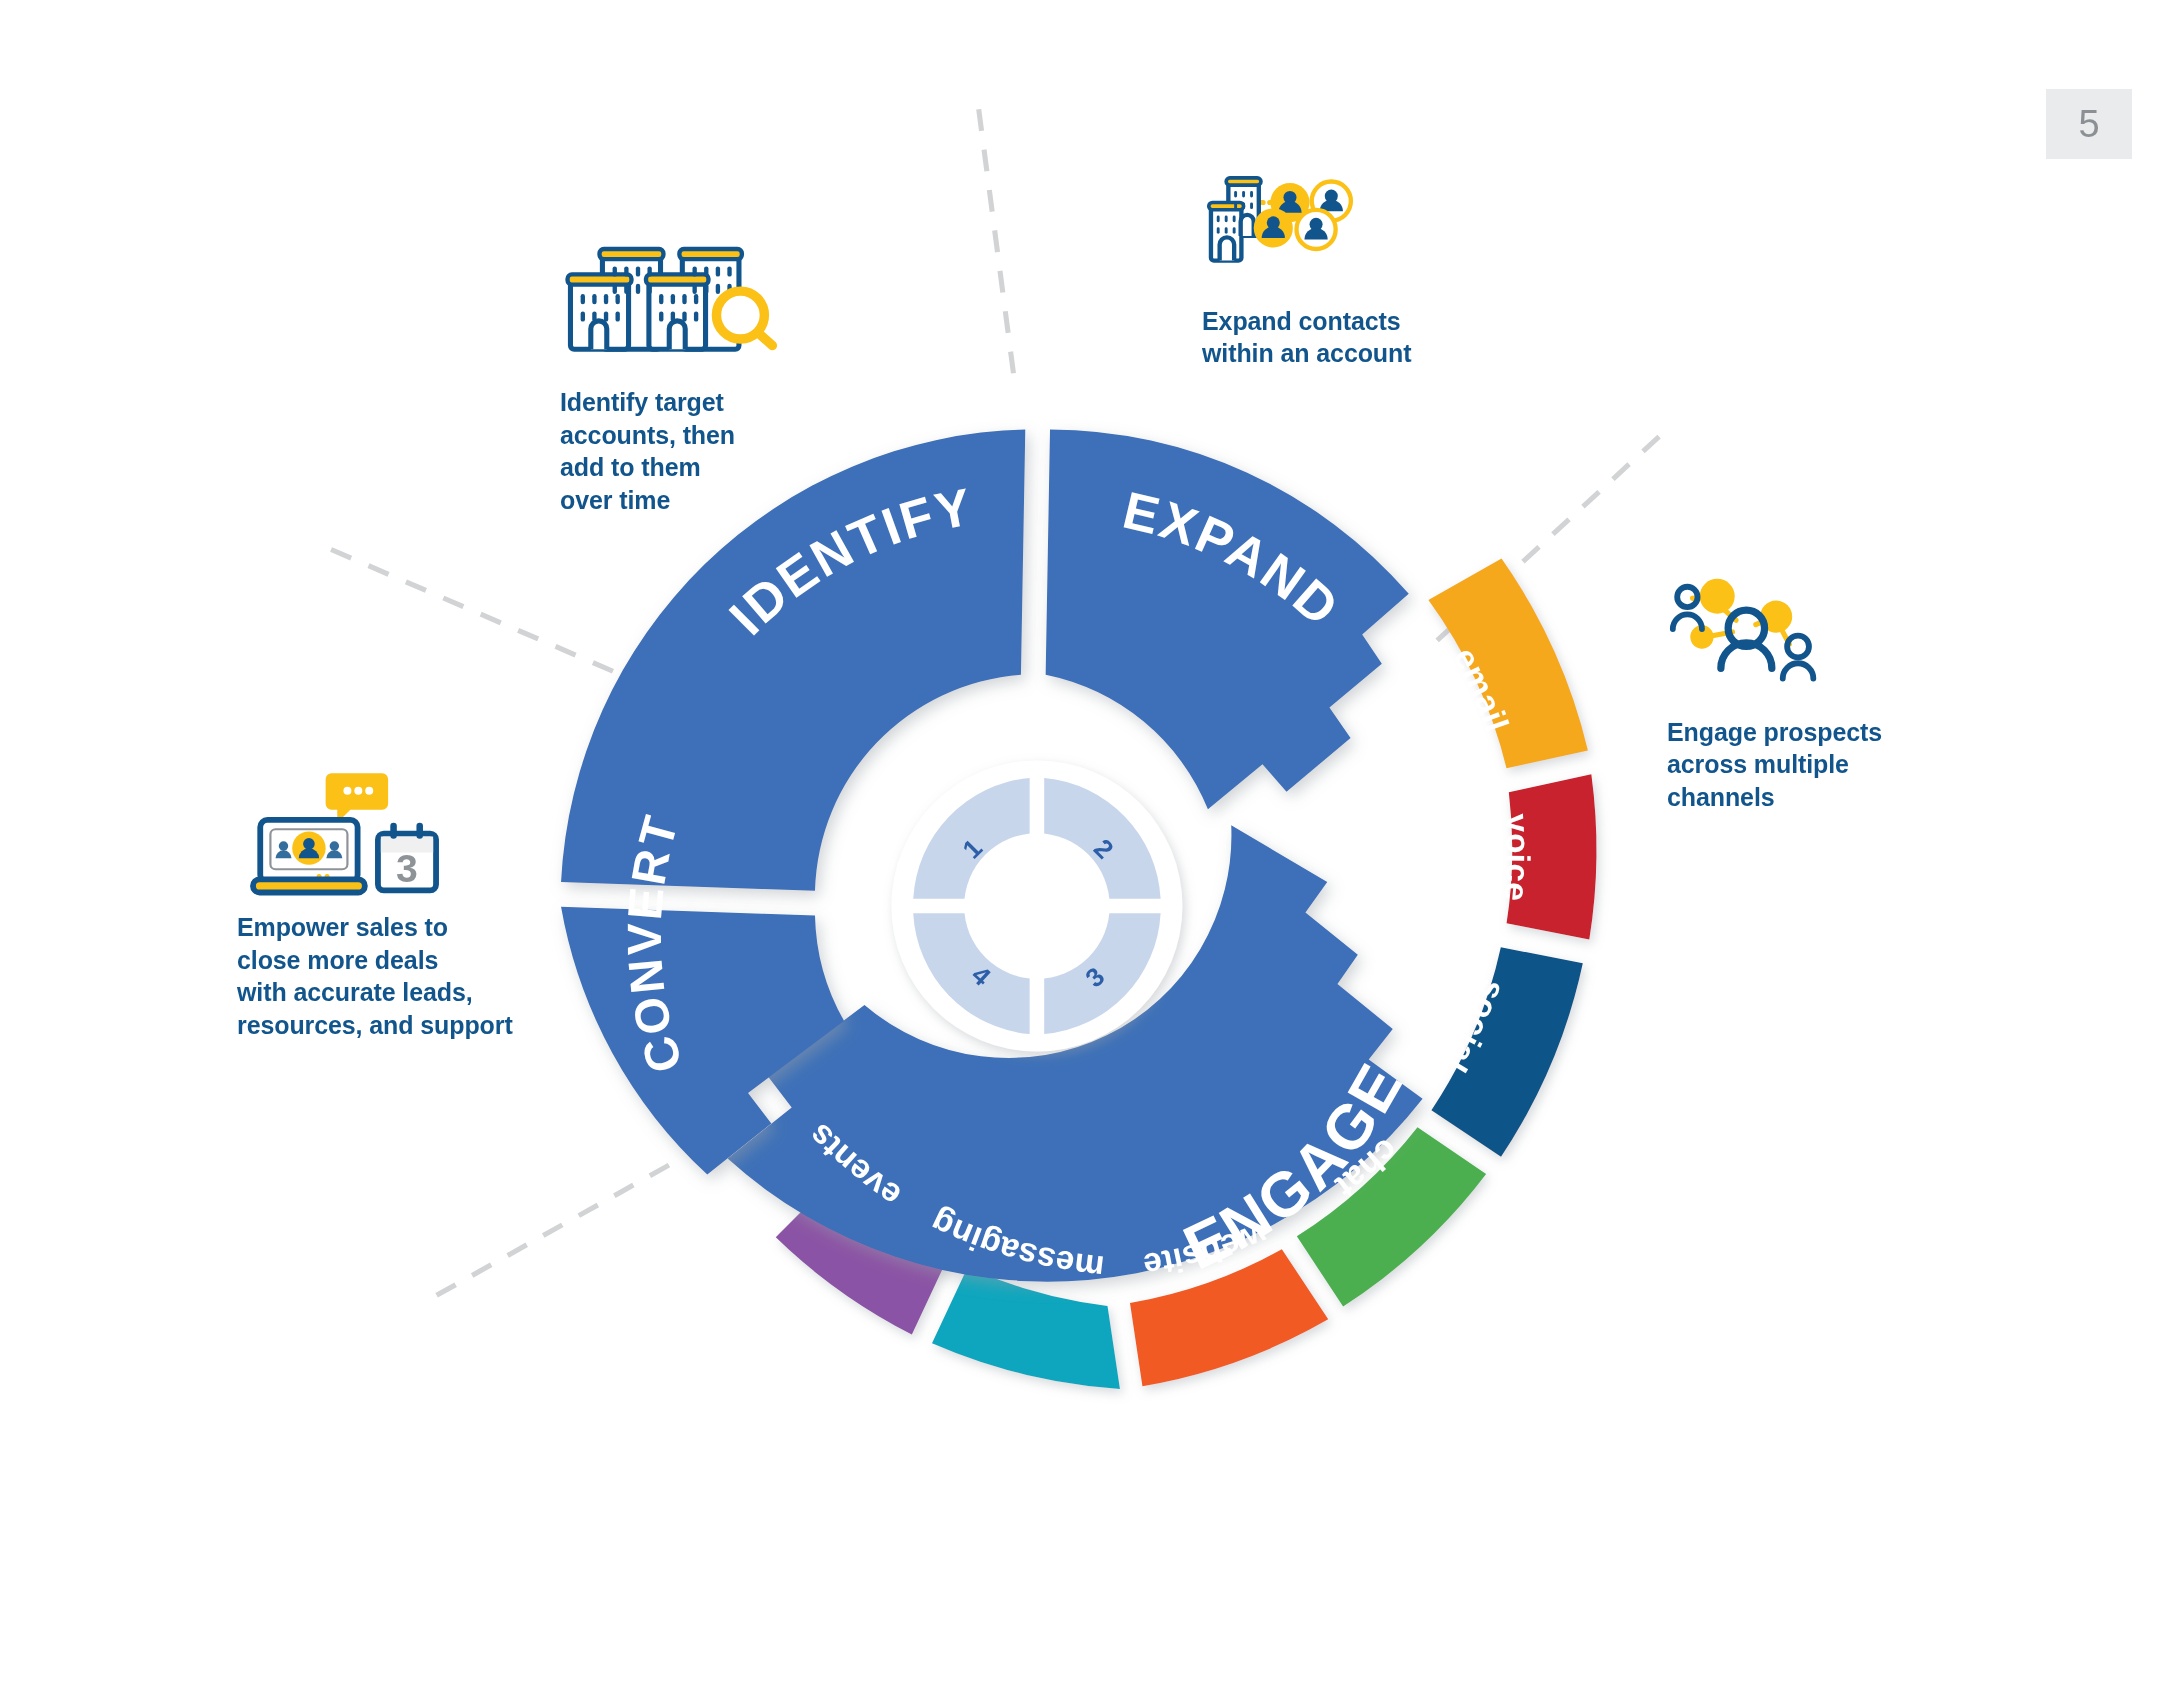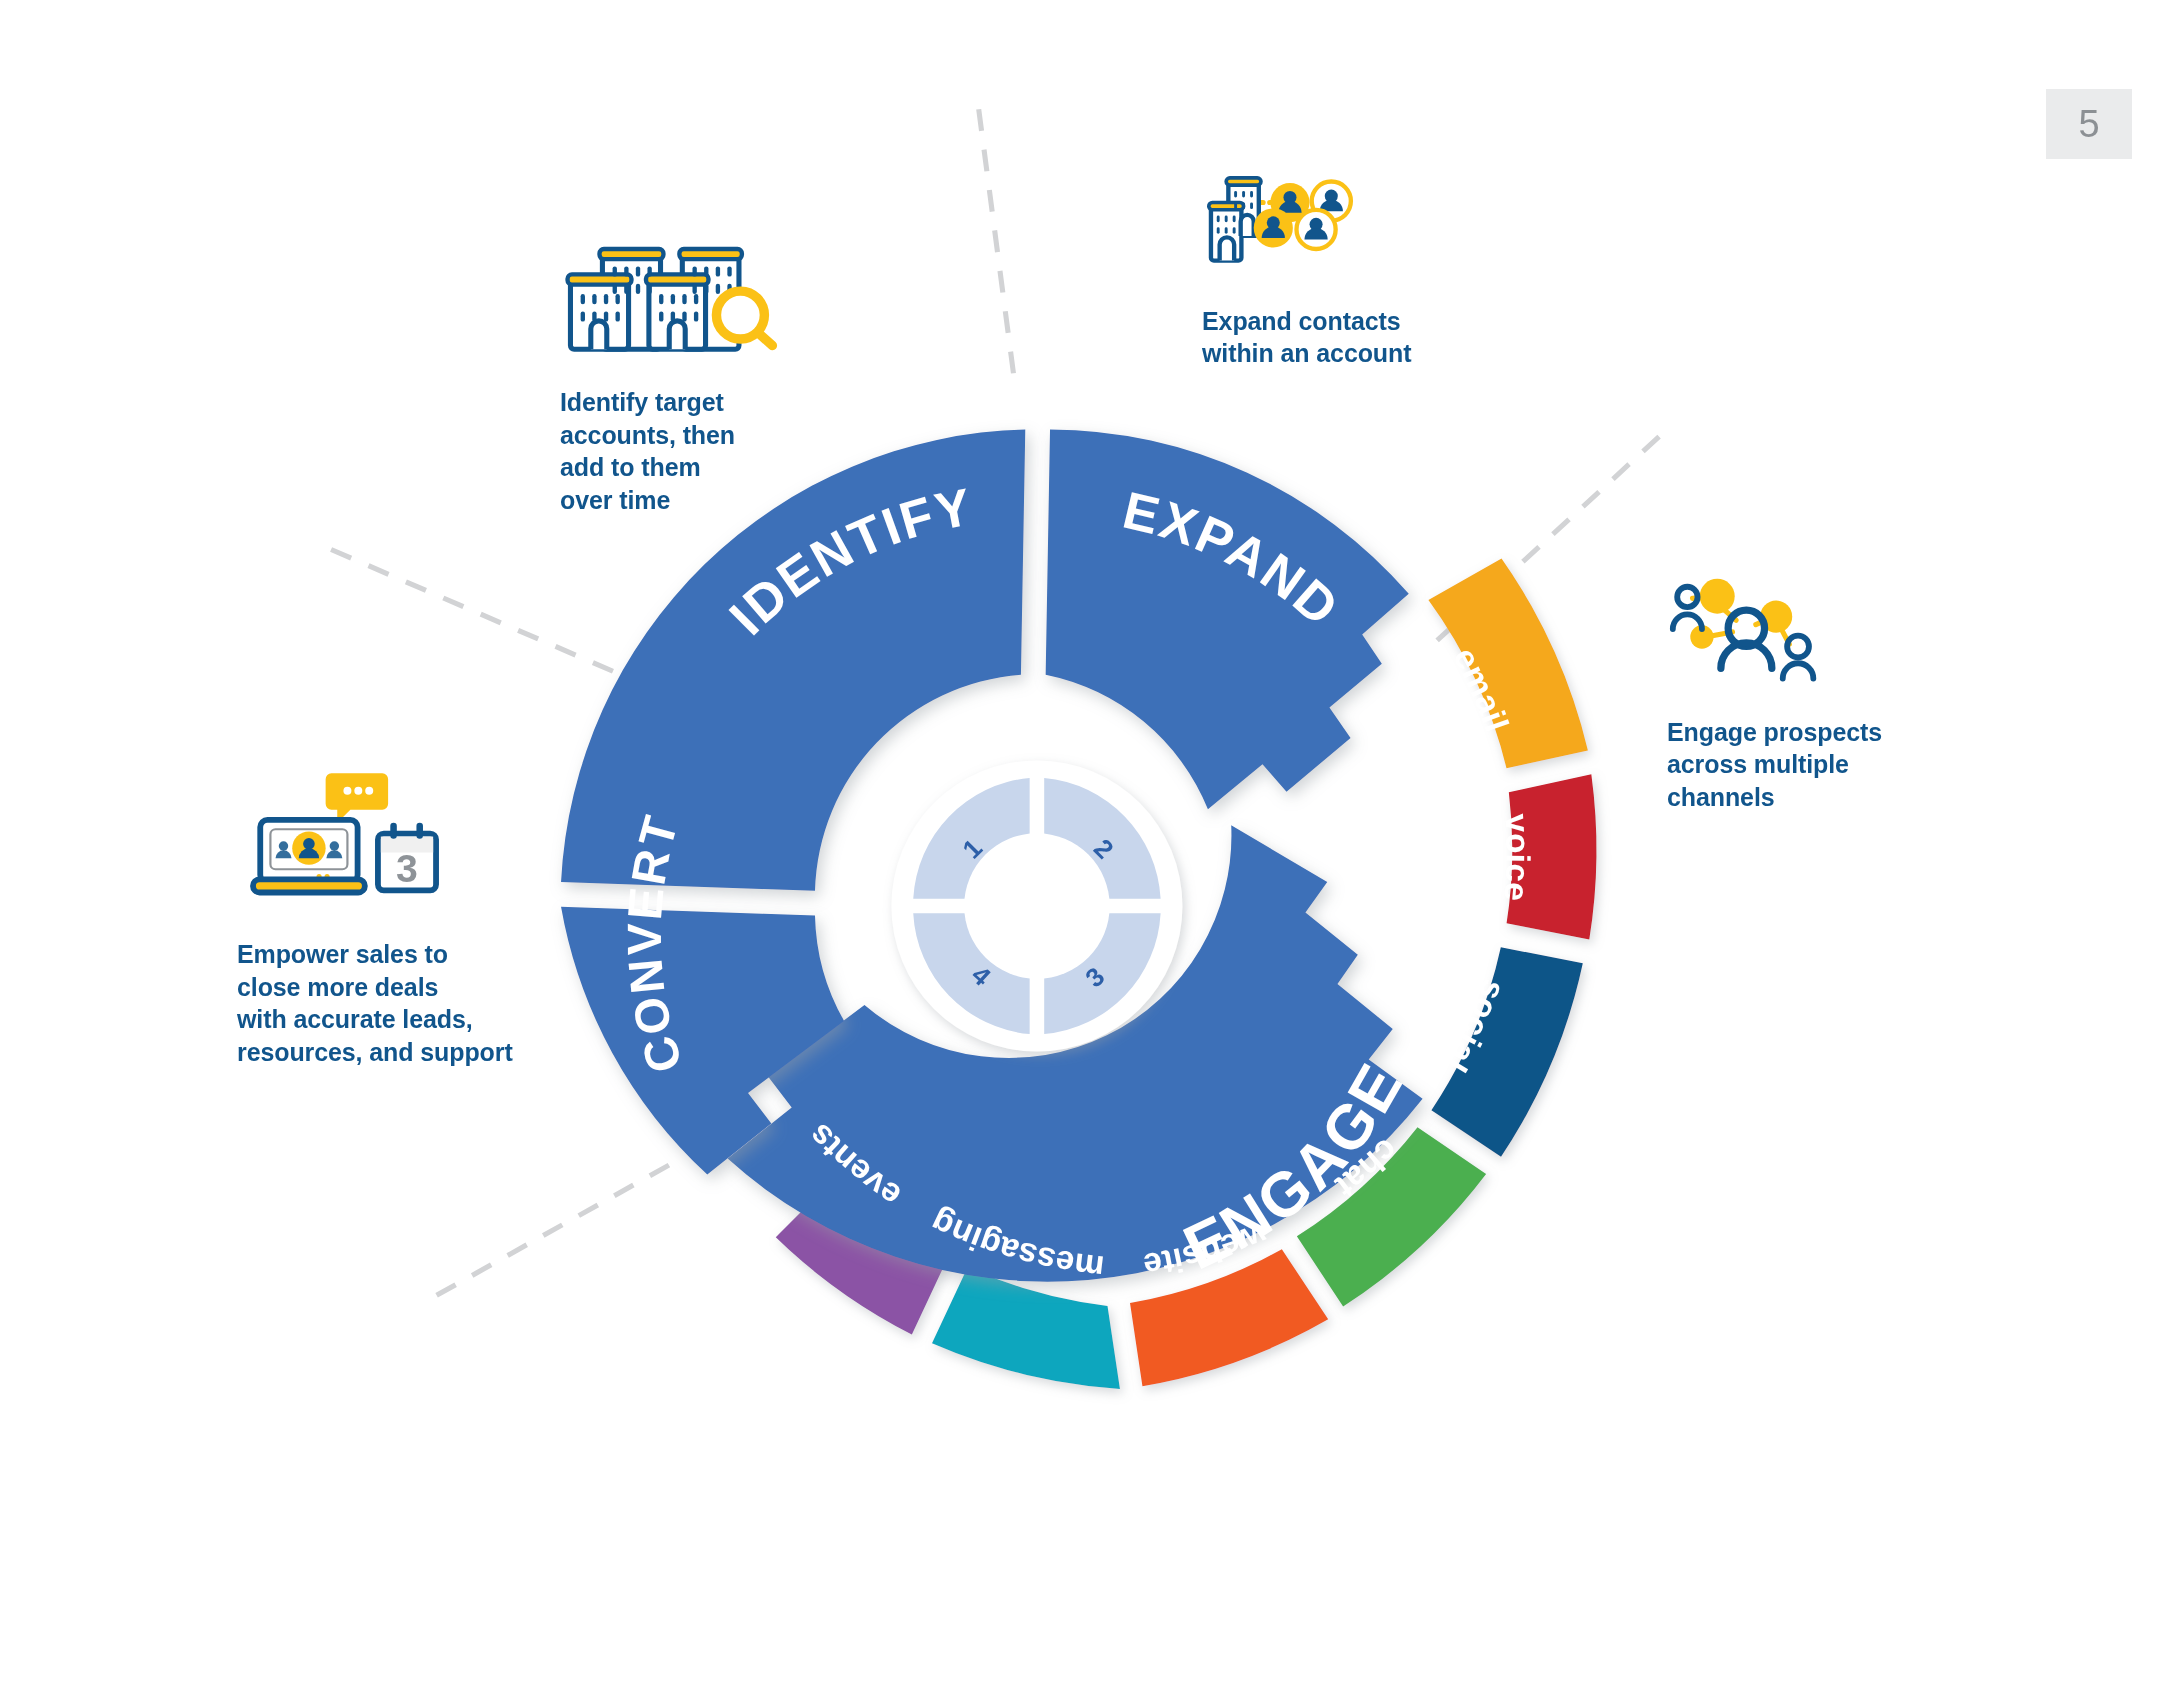--- a/index.html
+++ b/index.html
@@ -57,21 +57,21 @@
   #callout-identify { left: 540px; top: 233px; width: 306px; margin-left: 20px; }
   #callout-identify .cap { margin-top: 13px; }
 
   #callout-expand { left: 1194px; top: 175px; width: 313px; margin-left: 8px; }
   #callout-expand .cap { margin-top: 11.6px; }
 
   #callout-engage { left: 1667px; top: 575px; width: 291px; }
   #callout-engage .cap { margin-top: 14.6px; }
 
   #callout-convert { left: 237px; top: 757px; width: 364px; }
-  #callout-convert .cap { margin-top: 33px; }
+  #callout-convert .cap { margin-top: 6px; }
 
   
   #wheel-svg {
     position: absolute;
     left: 0; top: 0;
   }
   .sector-label {
     font-family: "Liberation Sans", sans-serif;
     font-weight: bold;
     fill: #ffffff;

